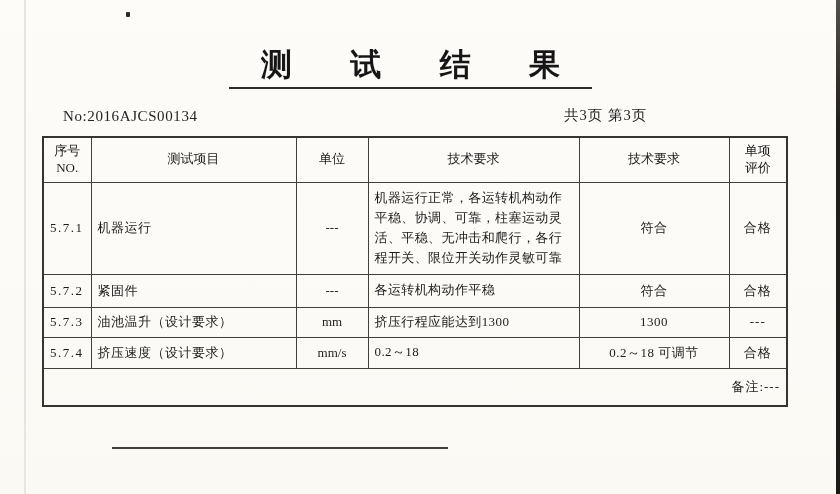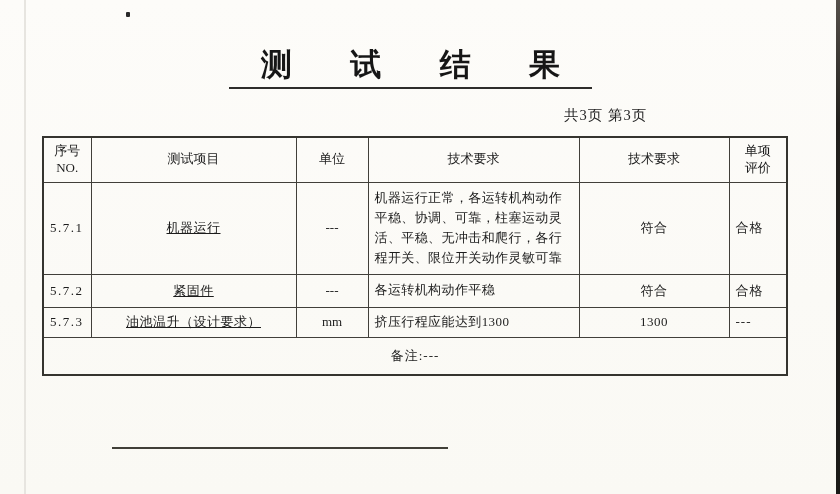--- a/index.html
+++ b/index.html
@@ -62,26 +62,26 @@
   }
   th.hc{white-space:pre-line;text-align:center;line-height:1.3;font-size:13px;}
   tr.h-head{height:45px;margin-left:36px;}
   tr.h-r1{height:92px;}
   tr.h-r2{height:33px;}
   tr.h-r3{height:30px;}
   tr.h-r4{height:31px;}
   tr.h-r5{height:31px;}
   tr.h-rem{height:38px;}
   td.c-no{text-align:left;letter-spacing:1.5px;font-size:13px;}
-  td.c-item{text-align:center;letter-spacing:0.5px;text-decoration:underline;}
+  td.c-item{text-align:left;letter-spacing:0.5px;}
   td.c-unit{text-align:center;}
   td.c-req{text-align:left;line-height:1.55;letter-spacing:0.4px;padding:4px 6px;}
   td.c-res{text-align:center;letter-spacing:0.5px;}
-  td.c-eval{letter-spacing:1px;}
-  td.c-remark{text-align:center;letter-spacing:1px;margin-left:10px;}
+  td.c-eval{text-align:center;letter-spacing:1px;}
+  td.c-remark{text-align:right;letter-spacing:1px;margin-left:10px;}
   
   .footer-line{
     position:absolute;left:112px;top:447px;width:336px;height:2px;
     background:#403f38;
   }
 </style>
 </head>
 <body>
 
 <div class="page">
@@ -91,20 +91,21 @@
   <div class="speck"></div>
 
   <div class="title">
     <span>测</span>
     <span>试</span>
     <span>结</span>
     <span>果</span>
   </div>
   <div class="title-underline"></div>
 
+  <div class="doc-no">No:2016AJCS00134</div>
   <div class="page-info">共3页 第3页</div>
 
   <table class="results">
     <colgroup>
       <col style="width:48px">
       <col style="width:205px">
       <col style="width:72px">
       <col style="width:211px">
       <col style="width:150px">
       <col style="width:58px">
@@ -141,20 +142,28 @@
 
       <tr class="h-r3">
         <td class="c-no">5.7.3</td>
         <td class="c-item">油池温升（设计要求）</td>
         <td class="c-unit">mm</td>
         <td class="c-req">挤压行程应能达到1300</td>
         <td class="c-res">1300</td>
         <td class="c-eval">---</td>
       </tr>
 
+      <tr class="h-r4">
+        <td class="c-no">5.7.4</td>
+        <td class="c-item">挤压速度（设计要求）</td>
+        <td class="c-unit">mm/s</td>
+        <td class="c-req">0.2～18</td>
+        <td class="c-res">0.2～18 可调节</td>
+        <td class="c-eval">合格</td>
+      </tr>
 
 
       <tr class="h-rem">
         <td class="c-remark" colspan="6">备注:---</td>
       </tr>
     </tbody>
   </table>
 
   <div class="footer-line"></div>
 

